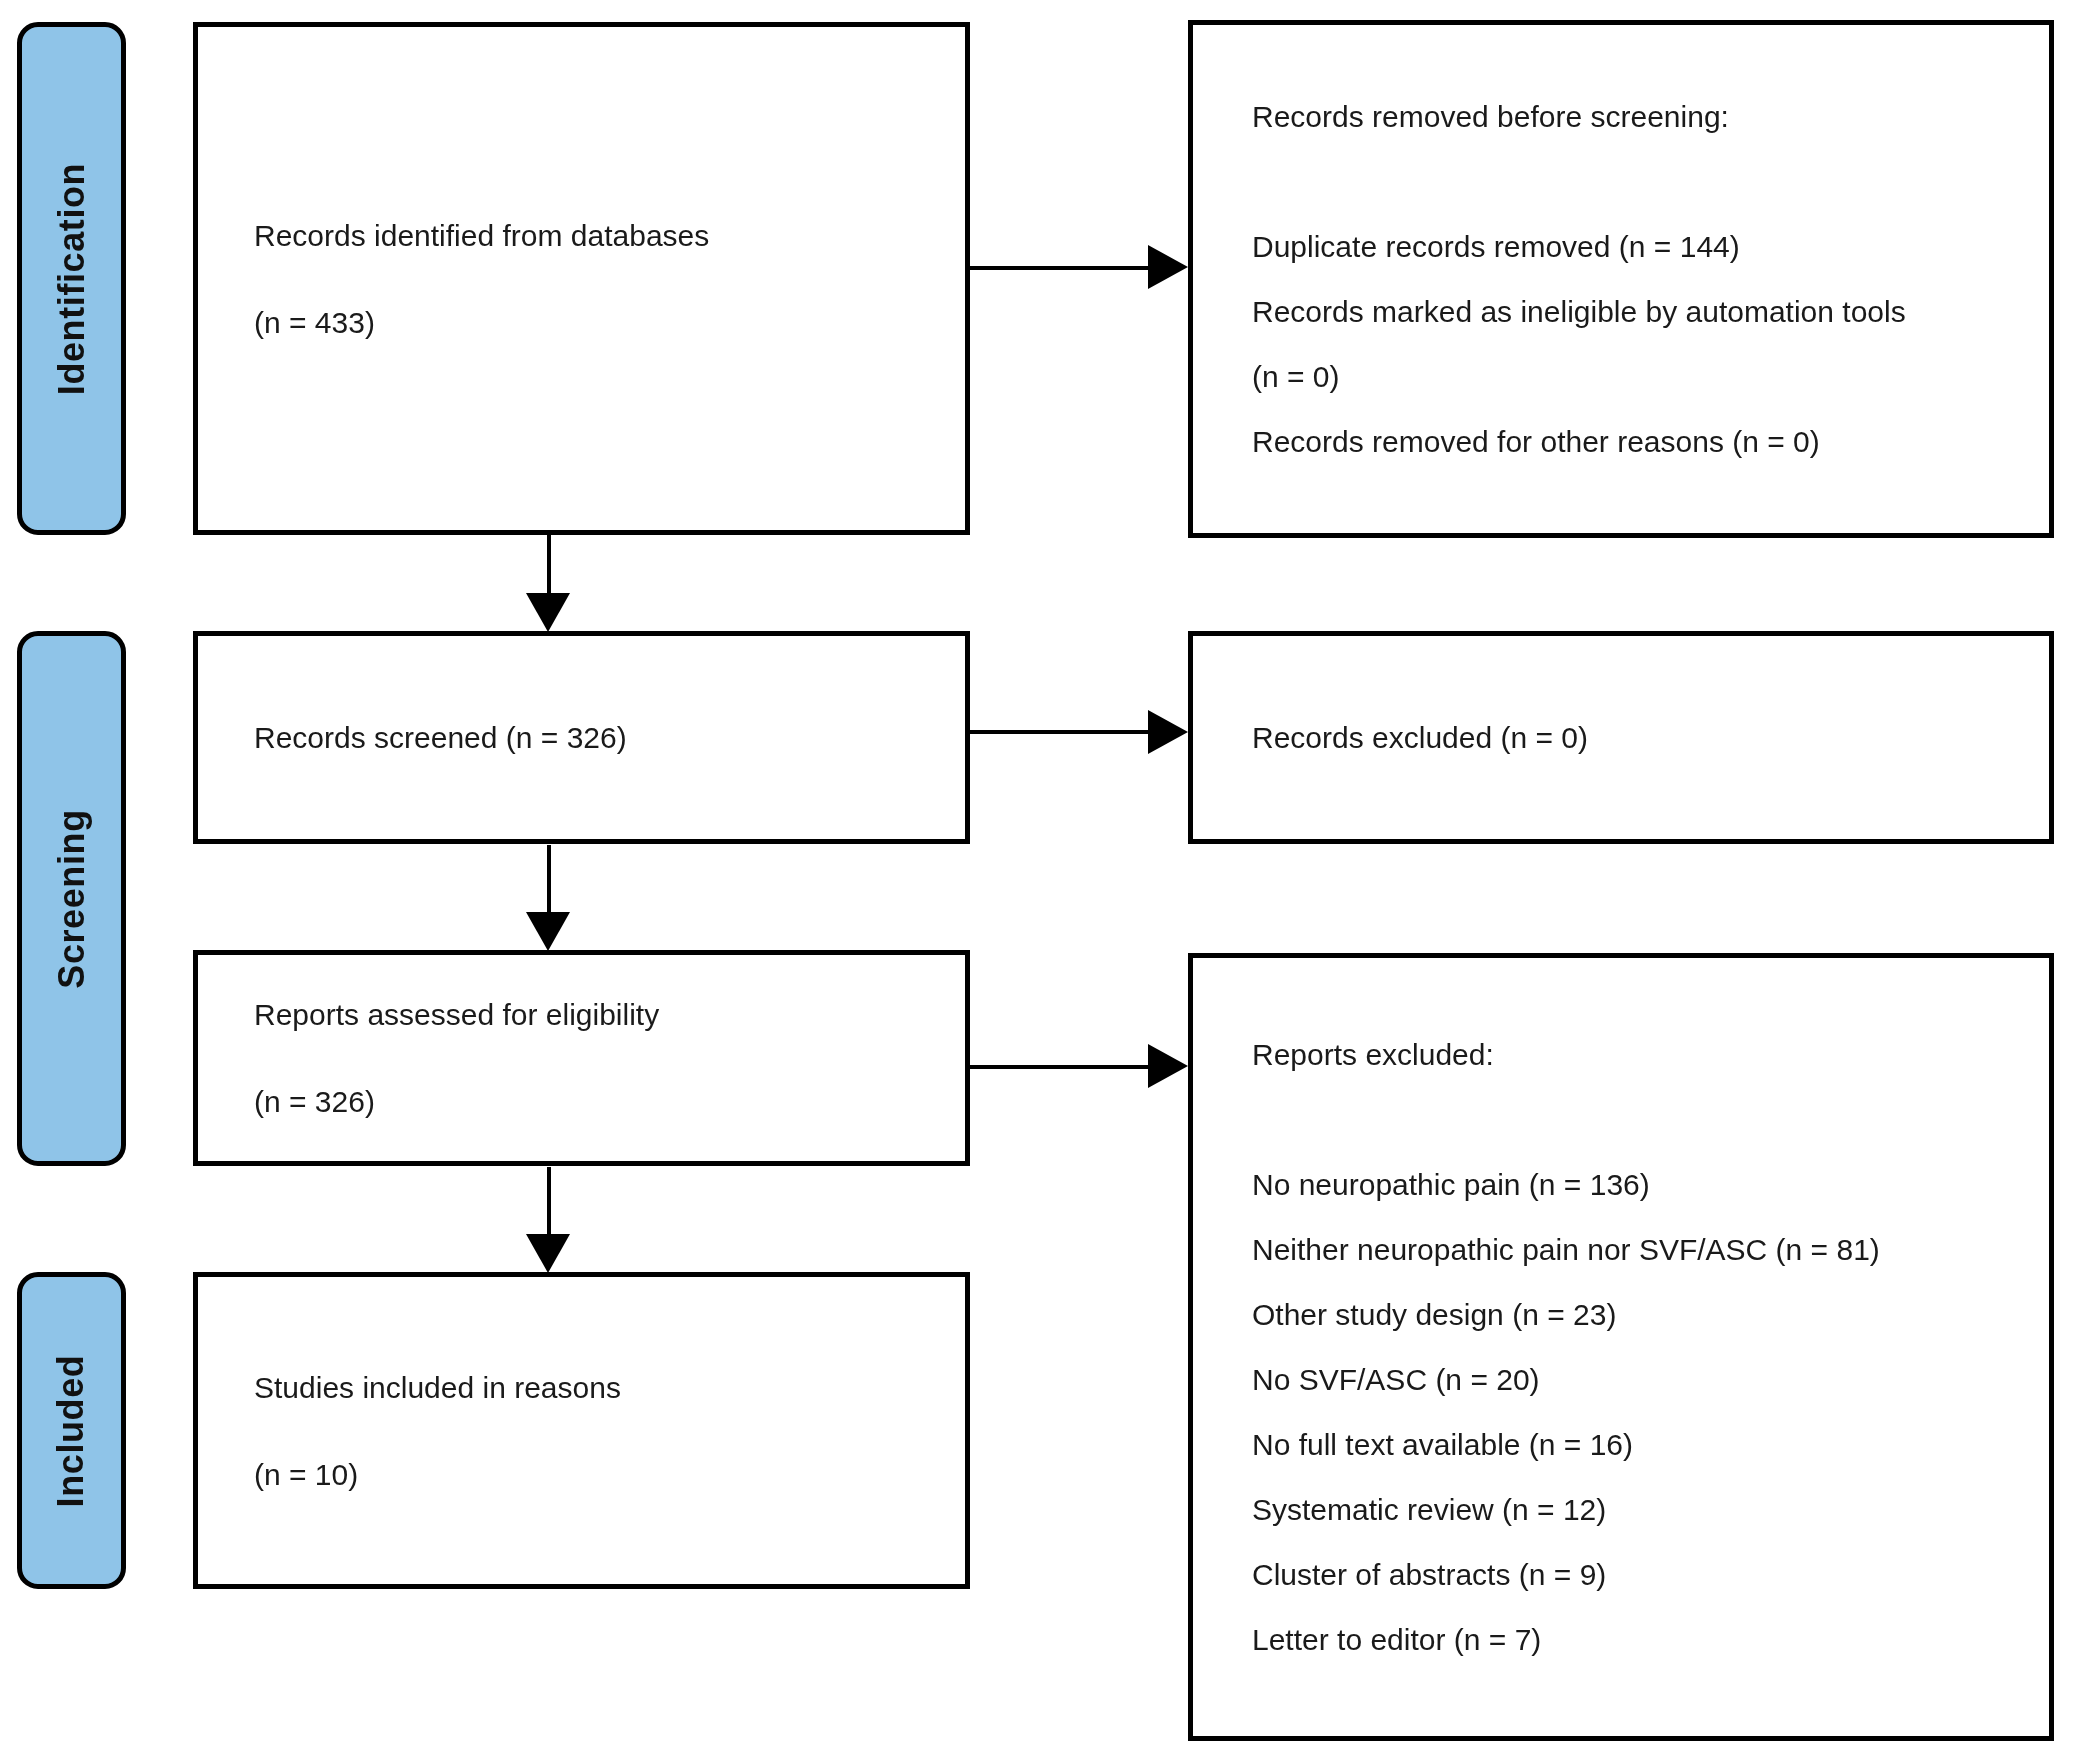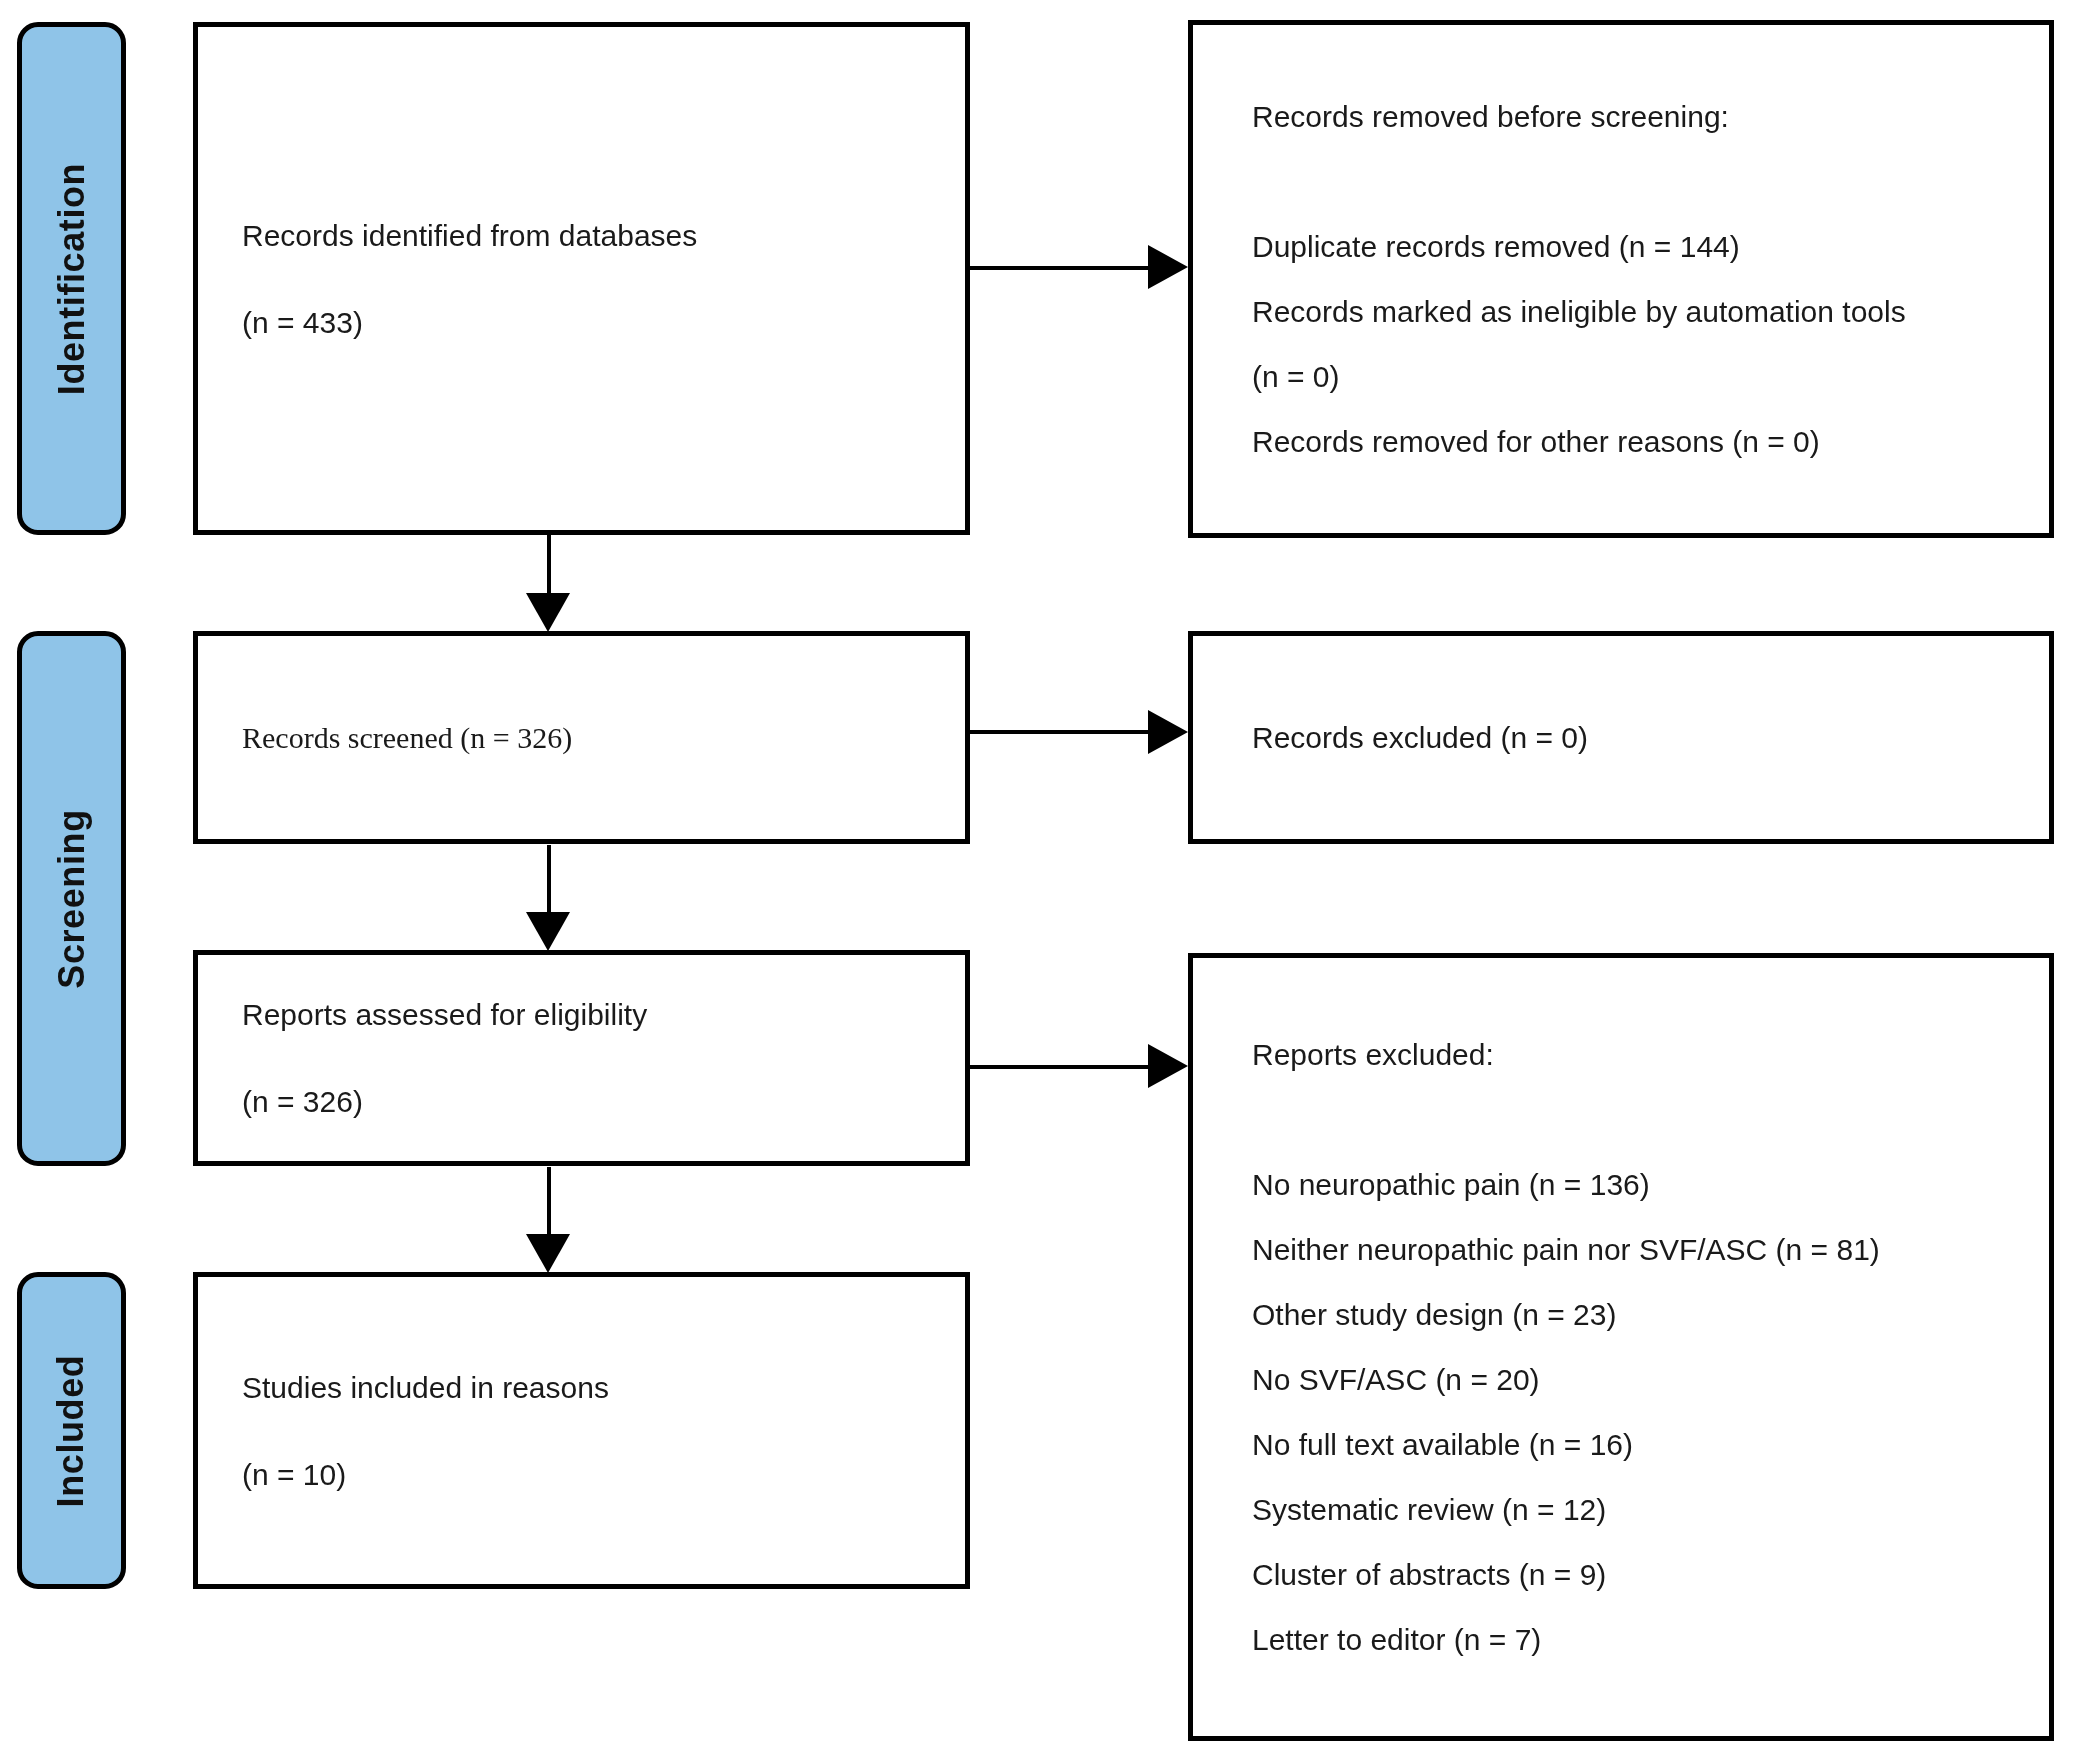--- a/index.html
+++ b/index.html
@@ -30,21 +30,21 @@
   
   .box{
     position:absolute;
     background:#ffffff;
     border:5.6px solid var(--border,#000000);
     box-sizing:border-box;
   }
   .content{
     display:flex;flex-direction:column;justify-content:center;
     height:100%;
-    padding-left:44px;padding-right:18.7px;
+    padding-left:56px;padding-right:18.7px;
     box-sizing:border-box;
   }
   .box.right .content{padding-left:59px;}
   .line{
     height:65px;line-height:65px;
     font-size:30px;
     white-space:nowrap;
     color:var(--text,#1a1a1a);
   }
   .box.wide-gap .line{height:87px;line-height:87px;}
@@ -90,21 +90,21 @@
     <div class="content">
       <div class="line">Records removed before screening:</div>
       <div class="line"></div>
       <div class="line">Duplicate records removed (n = 144)</div>
       <div class="line">Records marked as ineligible by automation tools</div>
       <div class="line">(n = 0)</div>
       <div class="line">Records removed for other reasons (n = 0)</div>
     </div>
   </div>
 
-  <div class="box" style="left:193px;top:631px;width:777px;height:213px;font-family:Liberation Serif, serif;">
+  <div class="box" style="left:193px;top:631px;width:777px;height:213px;">
     <div class="content">
       <div class="line">Records screened (n = 326)</div>
     </div>
   </div>
 
   <div class="box right" style="left:1188px;top:631px;width:866px;height:213px;">
     <div class="content">
       <div class="line">Records excluded (n = 0)</div>
     </div>
   </div>

